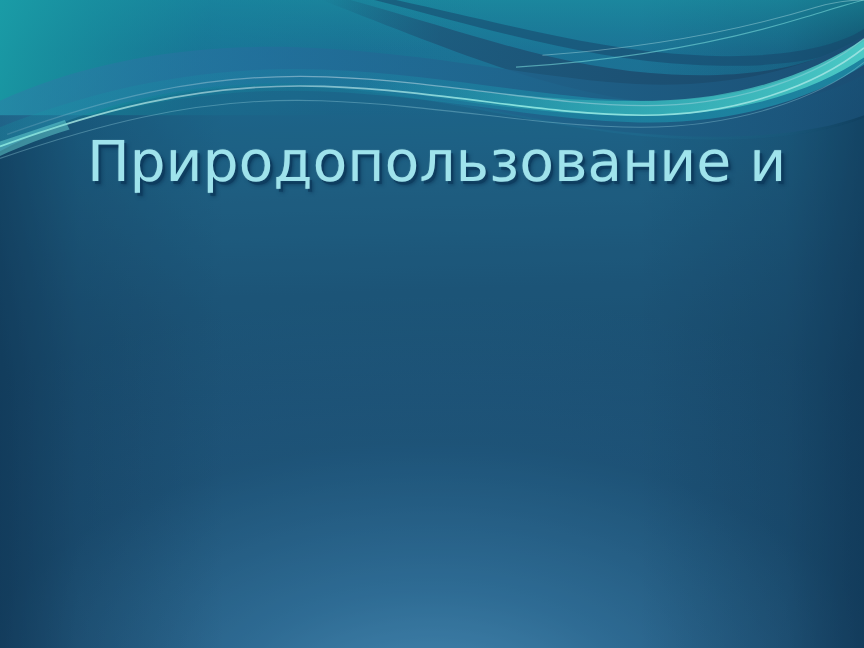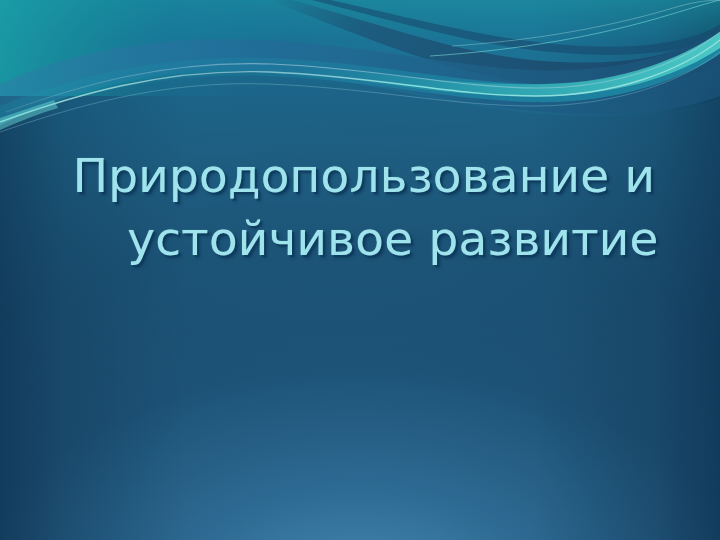--- a/index.html
+++ b/index.html
@@ -89,21 +89,20 @@
     display: block;
     font-size: 47px;
     font-weight: 400;
     letter-spacing: 0.2px;
     color: #9fe3ec;
     text-shadow:
        2px 2px 0px rgba(12,58,92,0.75),
        3px 3px 3px rgba(10,48,80,0.55),
        0px 0px 1px rgba(190,245,250,0.55);
     white-space: nowrap;
-    margin-top: 40px;
   }
   .title-line.l1 { margin-left: 0px; }
   .title-line.l2 { margin-left: 58px; margin-top: 16px; }
 </style>
 </head>
 <body>
 
 <div class="slide">
 
   <div class="vignette"></div>
@@ -184,16 +183,15 @@
              C 614,106 682,82 720,52" fill="none" stroke="#9FD6E2" stroke-width="0.9" opacity="0.35"></path>
 
     <path d="M 430,56 C 520,50 600,36 672,14 C 692,8 708,3 720,0" fill="none" stroke="#7FE2E0" stroke-width="1.0" opacity="0.55"></path>
     <path d="M 452,46 C 540,40 614,26 680,6 C 694,2 710,0 720,0" fill="none" stroke="#BCE9EC" stroke-width="0.9" opacity="0.40"></path>
 
     <path d="M 0,118 C 18,112 36,106 54,100 L 58,108 C 38,114 18,122 0,130 Z" fill="#6FE0DC" opacity="0.45"></path>
   </svg>
 
   <div class="title-block">
     <span class="title-line l1">Природопользование и</span>
-    <span class="title-line l2">устойчивое развитие</span>
   </div>
 
 </div>
 
 </body></html>

